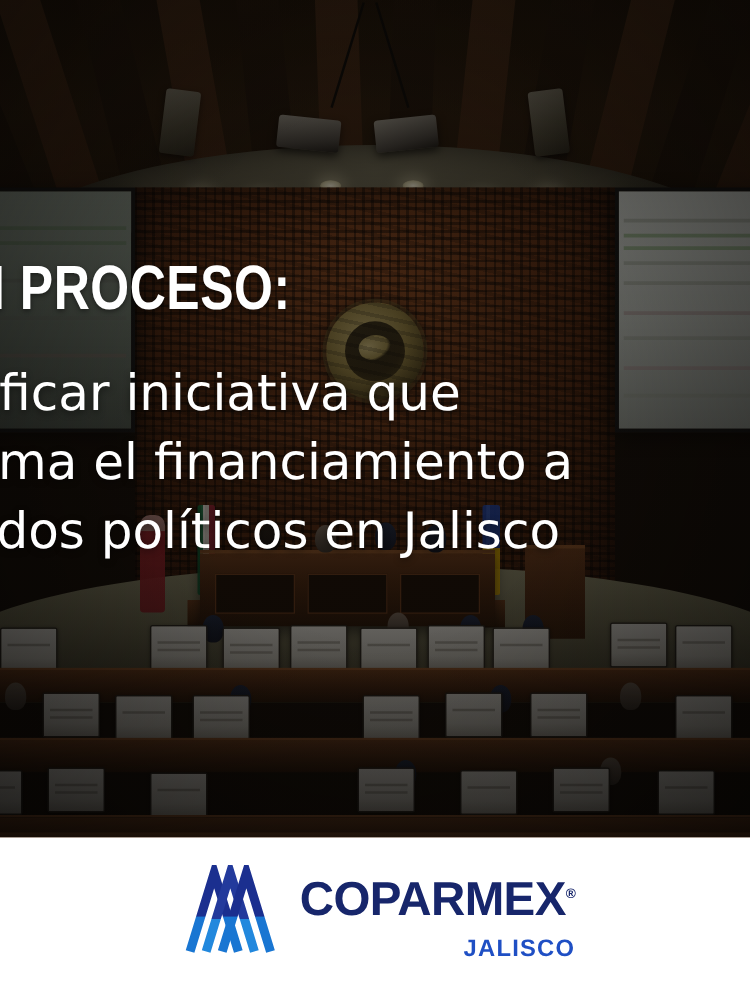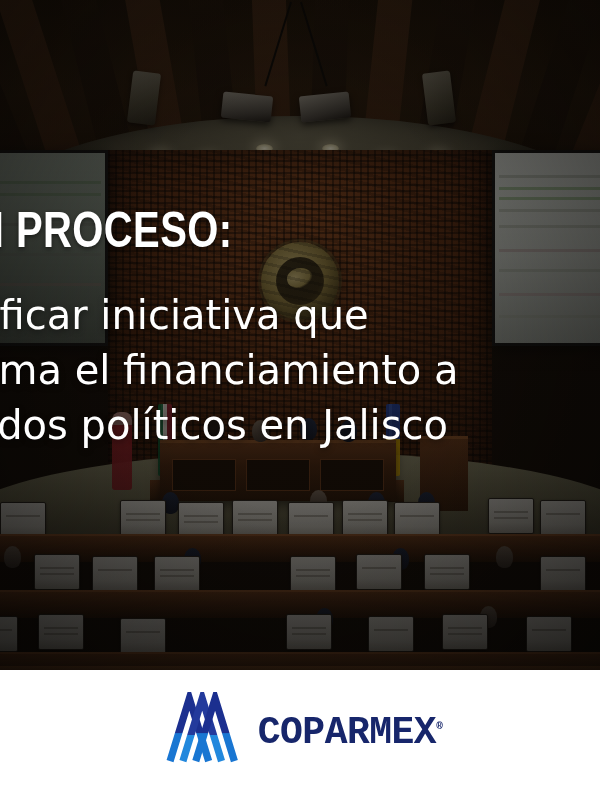--- a/index.html
+++ b/index.html
@@ -214,21 +214,21 @@
   .footer{
     position:absolute;left:0;top:670px;width:600px;height:118px;
     background:#ffffff;
     display:flex;align-items:center;justify-content:center;gap:18px;
   }
   .logo-mark{
     position:relative;width:82px;height:74px;flex:0 0 auto;
   }
   .logo-wordmark{display:flex;flex-direction:column;align-items:flex-end;}
   .coparmex{
-    font-family:Liberation Mono, monospace;
+    font-family:Liberation Sans, sans-serif;
     font-weight:700;
     font-size:38px;
     letter-spacing:-0.5px;
     color:#17266b;
     line-height:56px;
     position:relative;
   }
   .reg{
     font-size:11px;vertical-align:super;font-weight:700;color:#17266b;
   }
@@ -483,17 +483,18 @@
           <path d="M22 62 L86 62"></path>
         </g>
         <g fill="none" stroke="url(#gA)" stroke-width="8">
           <path d="M14 80 L94 80"></path>
         </g>
       </svg>
     </div>
 
     <div class="logo-wordmark">
       <div class="coparmex"><span>COPARMEX</span><span class="reg">®</span></div>
+      <div class="jalisco">JALISCO</div>
     </div>
 
   </div>
 
 </div>
 
 </body></html>

